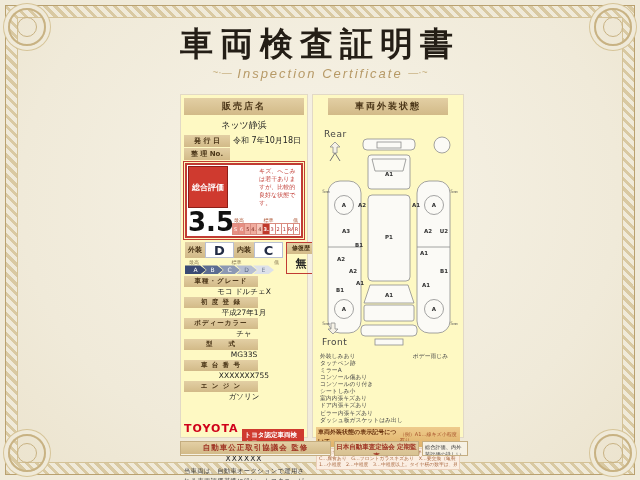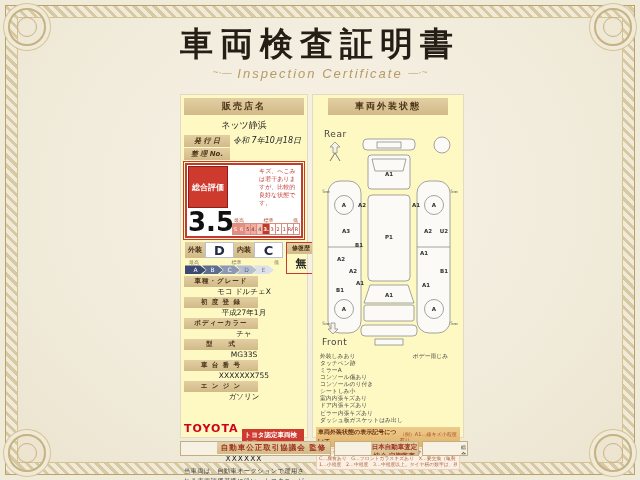--- a/index.html
+++ b/index.html
@@ -21,21 +21,21 @@
   .subtitle-row{position:absolute;top:66px;left:0;width:100%;text-align:center;color:#b79a67;
     font-family:Liberation Sans, sans-serif;font-style:italic;font-size:13px;letter-spacing:2px;}
   .flourish{color:#c9b384;font-size:10px;letter-spacing:0;font-style:normal;vertical-align:2px;}
   .panel{position:absolute;top:94px;height:344px;background:#fef9c3;border:1px solid #e2d9c6;
     box-sizing:border-box;padding:3px;font-size:8px;color:#333;}
   .panel-left{left:180px;width:128px;}
   .panel-right{left:312px;width:152px;}
   .bar{background:linear-gradient(#e3cfa4,#d2ba88);color:#4a3517;font-weight:bold;font-size:9px;
     text-align:center;padding:2px 0;letter-spacing:2px;}
   .dealer{text-align:center;font-size:9px;color:#222;margin:4px 0 3px;}
-  .inline-row{display:flex;align-items:center;margin:2px 0;height:11px;font-style:italic;}
+  .inline-row{display:flex;align-items:center;margin:2px 0;height:11px;}
   .chip{background:linear-gradient(#e3cfa4,#d2ba88);color:#4a3517;font-weight:bold;font-size:7px;
     text-align:center;padding:1px 2px;box-sizing:border-box;}
   .chip.w44{width:46px;flex:none;}
   .ival{flex:1;text-align:center;font-size:8px;color:#222;}
   
   .redbox{border:2px solid #c13b33;outline:1px solid #c13b33;outline-offset:1px;margin:4px 1px 2px;
     padding:1px;background:#fff;}
   .rb-top{display:flex;gap:28px;}
   .rb-label{background:#cf3a2f;color:#fff;font-weight:bold;font-size:8px;width:38px;flex:none;
     display:flex;align-items:center;justify-content:center;border:1px solid #8e1f18;}
@@ -93,21 +93,21 @@
   .defects li{font-size:5.8px;color:#4a4a4a;line-height:1.22;white-space:nowrap;}
   .col2{padding-left:10px !important;}
   .legendbar{background:linear-gradient(#eecb8c,#e0b268);display:flex;align-items:center;
     padding:1px 2px;margin-top:3px;}
   .legendbar b{font-size:6px;color:#6b3410;}
   .legendbar i{font-style:normal;font-size:5px;color:#a5502a;margin-left:3px;}
   .fineprint{background:#fbeee2;border:1px solid #ecd0ba;padding:1px 2px;margin-top:1px;}
   .fineprint div{font-size:4.8px;color:#a9673f;line-height:1.3;white-space:nowrap;overflow:hidden;}
   
   .fbox{position:absolute;top:441px;height:15px;border:1px solid #c4ad80;background:#f6f1e3;
-    box-sizing:border-box;overflow:hidden;padding-left:36px;}
+    box-sizing:border-box;overflow:hidden;}
   .fbox .bar{font-size:7.5px;color:#a03525;letter-spacing:1px;padding:1px 0;}
   .fbody{display:flex;align-items:center;padding:1px 2px;}
   .ftext{flex:1;font-size:4.6px;color:#6a6a5a;line-height:1.25;}
   .ecomark{width:15px;height:15px;border-radius:50%;background:radial-gradient(circle at 50% 45%,#5fc183 0 28%,#20a04a 30%);
     flex:none;margin-left:2px;border:1px solid #118a3a;}
   .jaai{flex:none;font-weight:bold;font-style:italic;font-size:13px;color:#232d6b;letter-spacing:0.5px;margin-left:2px;}
   .infobox{font-size:5.2px;color:#3a3a3a;line-height:1.35;padding:2px 2px;}
 </style>
 </head>
 <body>

